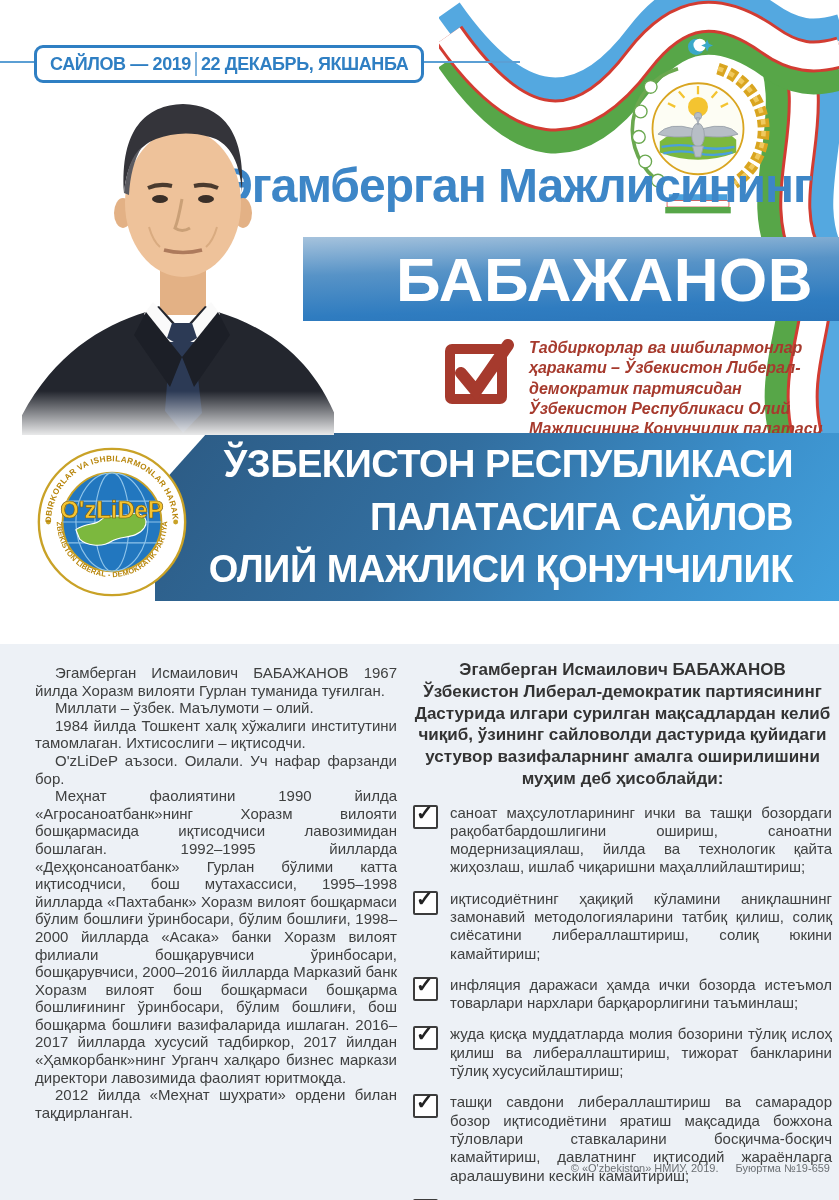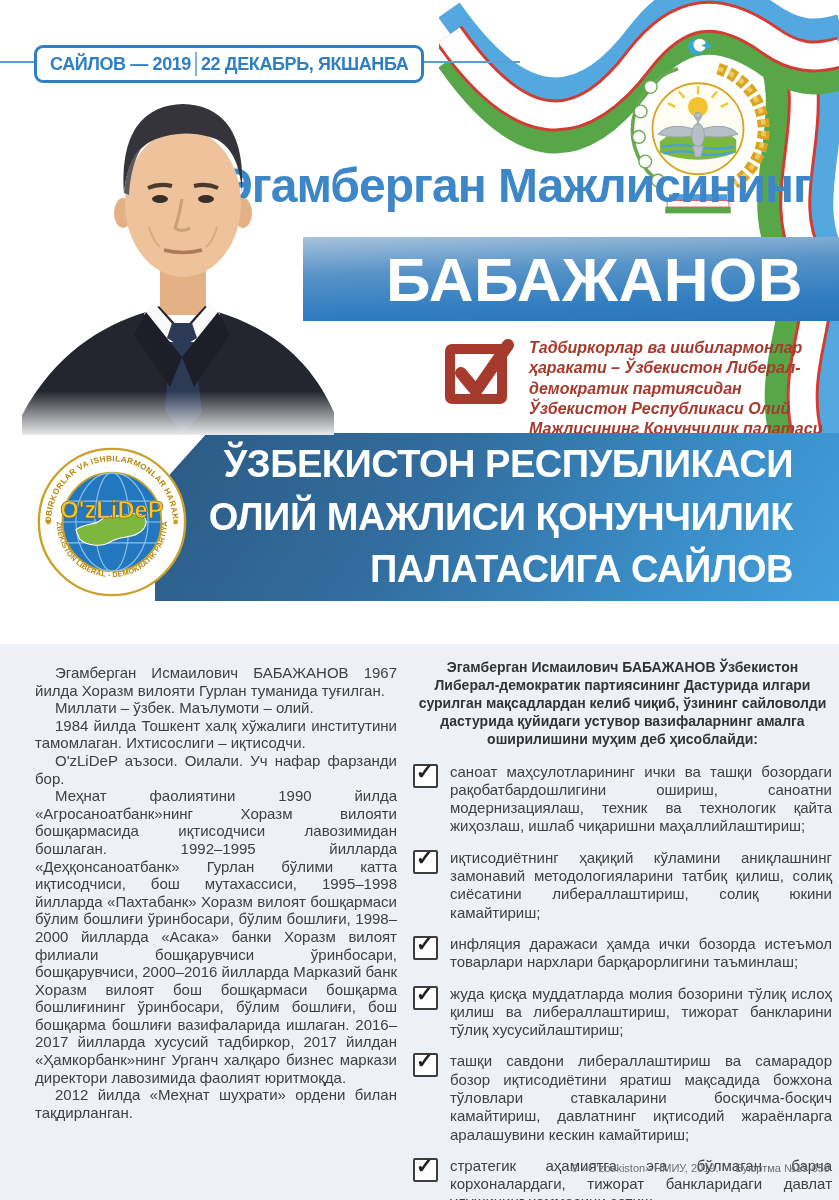--- a/index.html
+++ b/index.html
@@ -15,21 +15,21 @@
 
   
   .flag-wrap{position:absolute;top:0;right:0;width:400px;height:445px;z-index:0;}
   .emblem-wrap{position:absolute;left:607px;top:30px;width:182px;height:192px;z-index:1;}
 
   
   .given-names{position:absolute;top:158px;left:0;right:27px;text-align:right;z-index:2;
                font-size:48px;font-weight:bold;color:#3d86c7;letter-spacing:-1px;}
   .surname-bar{position:absolute;top:237px;left:303px;right:0;height:84px;z-index:2;
                background:linear-gradient(178deg,#a6c3dd 0%,#5793c7 38%,#2f7cc0 78%,#2b76ba 100%);
-               text-align:right;padding-right:36px;box-sizing:border-box;}
+               text-align:right;padding-right:26px;box-sizing:border-box;}
   .surname-bar span{font-size:62px;font-weight:bold;color:#ffffff;line-height:86px;letter-spacing:0.5px;}
 
   .photo-wrap{position:absolute;left:22px;top:95px;width:312px;height:340px;z-index:3;}
 
   
   .nomination{position:absolute;left:441px;top:336px;width:392px;display:flex;z-index:2;}
   .nomination .mark{flex:0 0 74px;}
   .nomination p{margin:2px 0 0 14px;font-size:16px;font-weight:bold;font-style:italic;
                 color:#a63a2d;line-height:1.27;}
 
@@ -42,21 +42,21 @@
   .banner div{font-size:38px;font-weight:bold;color:#ffffff;line-height:1.38;letter-spacing:-0.5px;}
 
   .logo-wrap{position:absolute;left:36px;top:446px;width:152px;height:152px;z-index:3;}
 
   
   .body{position:absolute;top:608px;left:0;right:0;bottom:0;background:#edf1f6;z-index:1;margin-top:36px;}
   .col-left{position:absolute;left:35px;top:20px;width:362px;}
   .col-left p{margin:0;font-size:15px;line-height:17.6px;color:#3f4040;
               text-align:justify;text-indent:20px;}
   .col-right{position:absolute;left:413px;top:15px;width:419px;}
-  .intro{margin:0 0 14px 0;font-size:14px;font-weight:bold;color:#333;
+  .intro{margin:0 0 14px 0;font-size:17px;font-weight:bold;color:#333;
          line-height:1.28;text-align:center;}
   .item{display:flex;margin-top:13px;}
   .item .cb{flex:0 0 21px;height:20px;border:2.5px solid #3c3c3c;border-radius:2px;
             background:#fff;position:relative;margin-top:1px;}
   .item .cb i{position:absolute;left:1px;top:-6px;font-style:normal;font-weight:bold;
               font-size:21px;color:#222;}
   .item p{margin:0 0 0 12px;font-size:15px;line-height:1.22;color:#3f4040;text-align:justify;}
   .footer{position:absolute;right:9px;bottom:26px;font-size:11px;color:#6b6f73;}
   .footer span{margin-left:14px;}
 </style>
@@ -191,22 +191,22 @@
       <svg width="74" height="74" viewBox="0 0 74 74">
         <rect x="9" y="13" width="52" height="50" fill="#ffffff" stroke="#a63a2d" stroke-width="10" rx="2"></rect>
         <path d="M20,37 L35,55 L67,9" stroke="#a63a2d" stroke-width="12" fill="none" stroke-linecap="round"></path>
       </svg>
     </span>
     <p>Тадбиркорлар ва ишбилармонлар ҳаракати – Ўзбекистон Либерал-демократик партиясидан Ўзбекистон Республикаси Олий Мажлисининг Қонунчилик палатаси депутатлигига номзод этиб кўрсатилган.</p>
   </div>
 
   <div class="banner">
     <div>ЎЗБЕКИСТОН РЕСПУБЛИКАСИ</div>
+    <div>ПАЛАТАСИГА САЙЛОВ</div>
     <div>ОЛИЙ МАЖЛИСИ ҚОНУНЧИЛИК</div>
-    <div>ПАЛАТАСИГА САЙЛОВ</div>
   </div>
 
   <div class="logo-wrap">
     <svg width="152" height="152" viewBox="0 0 160 160">
       <defs>
         <path id="arcTop" d="M 16,80 A 64,64 0 1 1 144,80" fill="none"></path>
         <path id="arcBot" d="M 22,80 A 58,58 0 0 0 138,80" fill="none"></path>
         <clipPath id="globeClip">
             <circle cx="80" cy="80" r="52"></circle>
           </clipPath>
@@ -241,21 +241,21 @@
       <p>2012 йилда «Меҳнат шуҳрати» ордени билан тақдирланган.</p>
     </div>
 
     <div class="col-right">
       <p class="intro">Эгамберган Исмаилович БАБАЖАНОВ  Ўзбекистон Либерал-демократик партиясининг Дастурида илгари сурилган мақсадлардан келиб чиқиб, ўзининг сайловолди дастурида қуйидаги устувор вазифаларнинг амалга оширилишини  муҳим деб ҳисоблайди:</p>
 
       <div class="item">
         <span class="cb">
             <i>✓</i>
           </span>
-        <p>саноат маҳсулотларининг ички ва ташқи бозордаги рақобатбардошлигини ошириш, саноатни модернизациялаш, техник ва технологик қайта жиҳозлаш, ишлаб чиқаришни маҳаллийлаштириш;</p>
+        <p>саноат маҳсулотларининг ички ва ташқи бозордаги рақобатбардошлигини ошириш, саноатни модернизациялаш, йилда ва технологик қайта жиҳозлаш, ишлаб чиқаришни маҳаллийлаштириш;</p>
       </div>
       <div class="item">
         <span class="cb">
             <i>✓</i>
           </span>
         <p>иқтисодиётнинг ҳақиқий кўламини аниқлашнинг замонавий методологияларини татбиқ қилиш, солиқ сиёсатини либераллаштириш, солиқ юкини камайтириш;</p>
       </div>
       <div class="item">
         <span class="cb">
             <i>✓</i>

